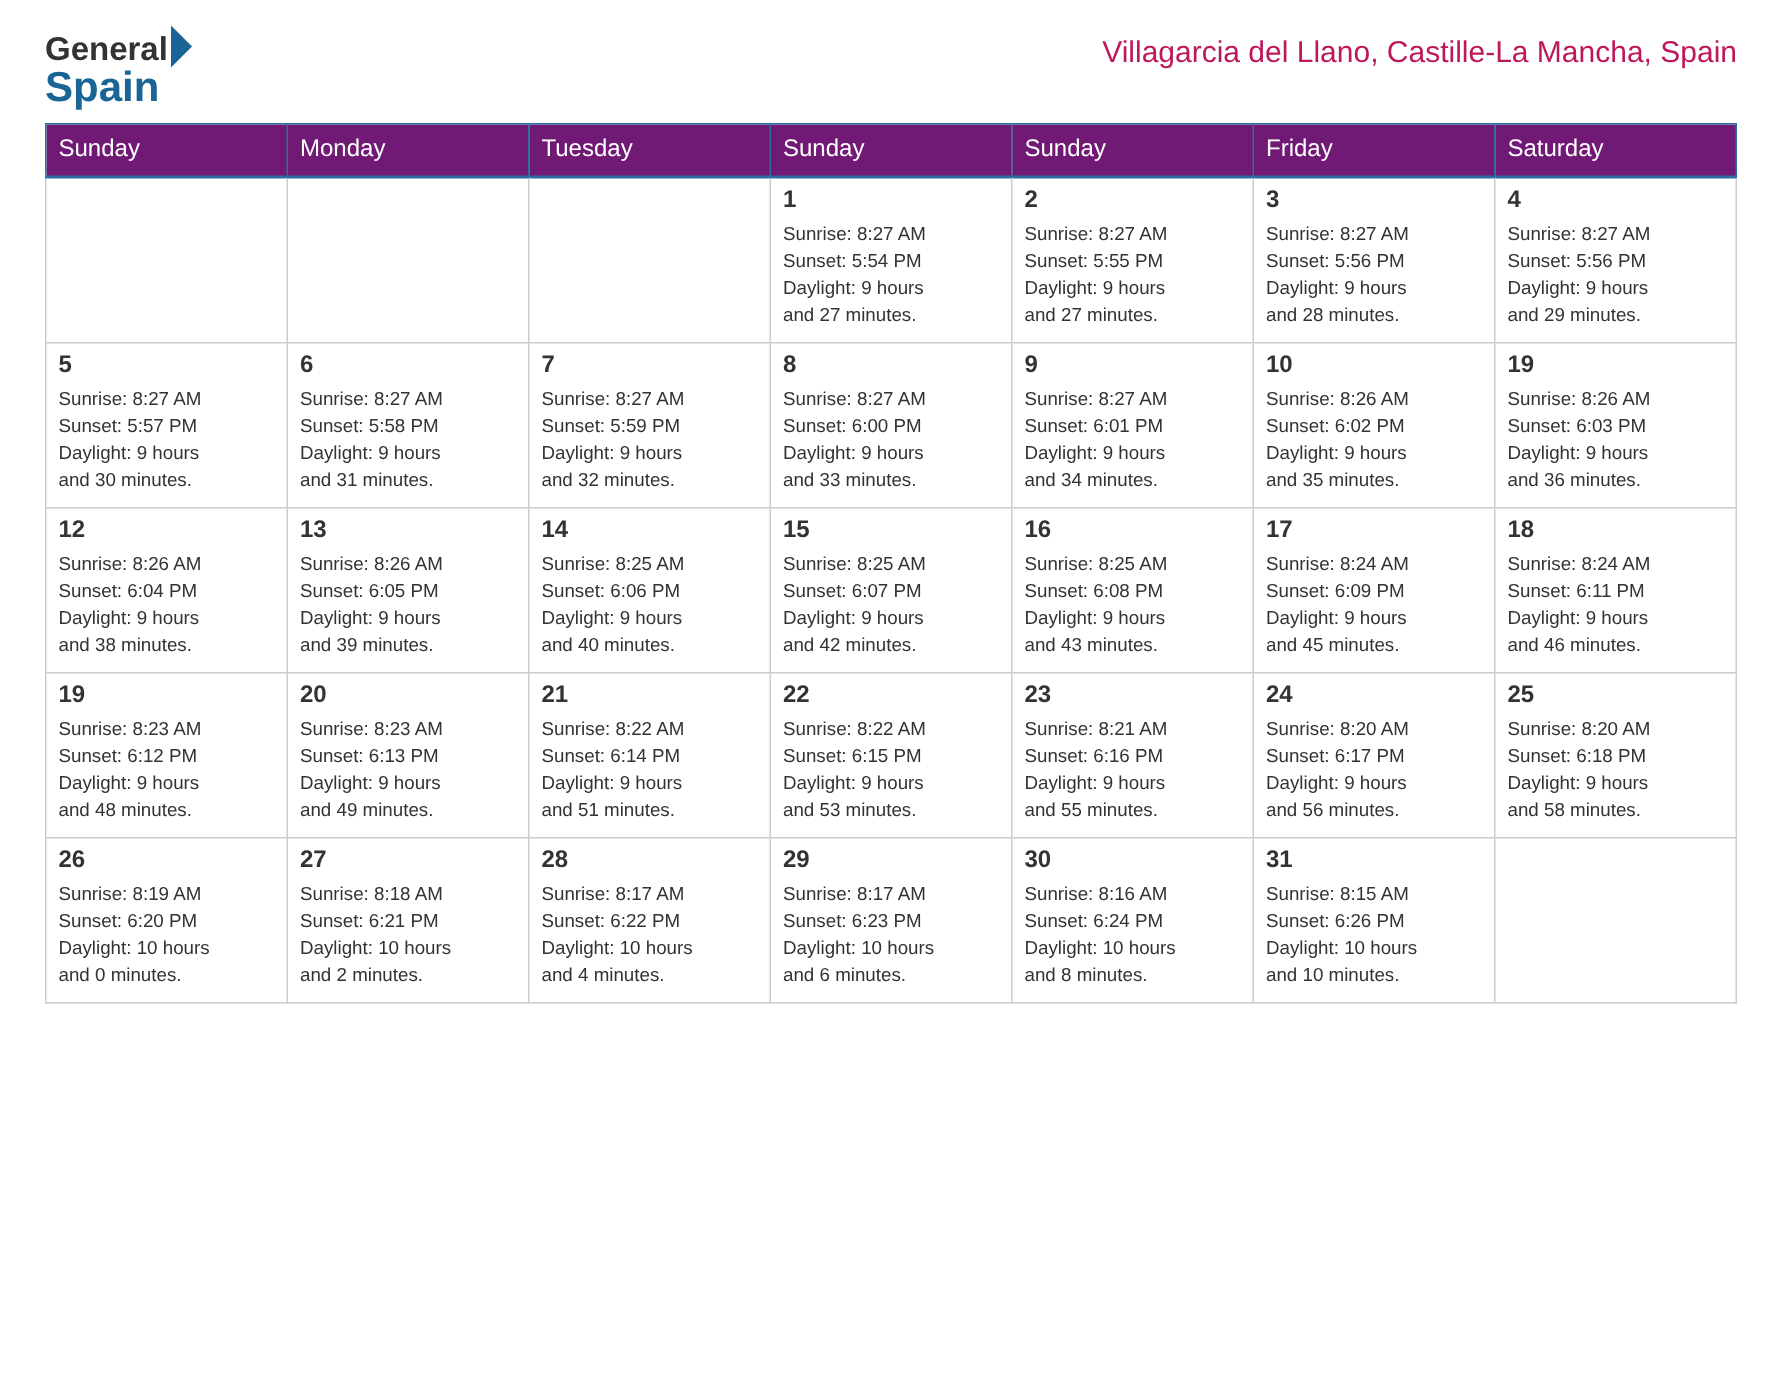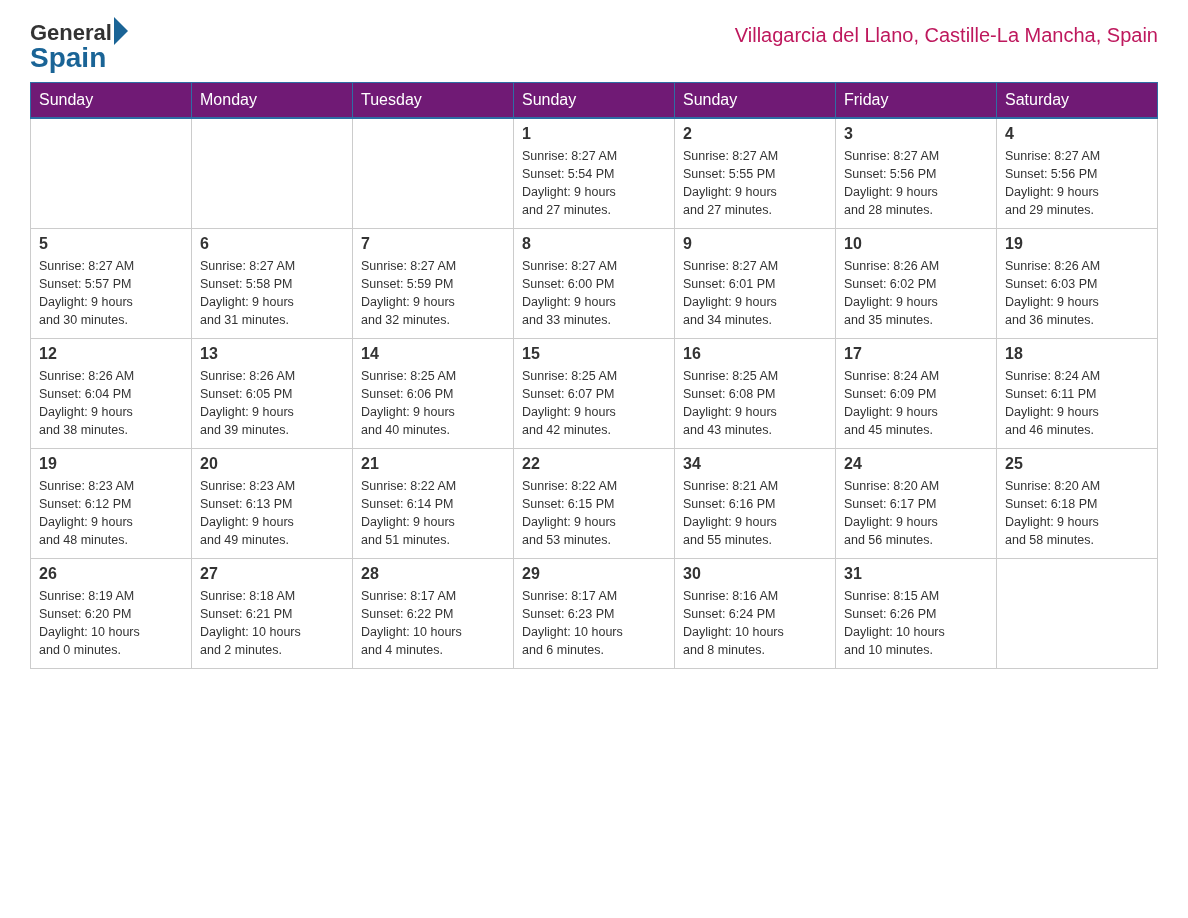--- a/index.html
+++ b/index.html
@@ -222,21 +222,21 @@
         </td>
         <td>
           <span class="day-num">21</span>
           <div class="day-info">Sunrise: 8:22 AM<br>Sunset: 6:14 PM<br>Daylight: 9 hours<br>and 51 minutes.</div>
         </td>
         <td>
           <span class="day-num">22</span>
           <div class="day-info">Sunrise: 8:22 AM<br>Sunset: 6:15 PM<br>Daylight: 9 hours<br>and 53 minutes.</div>
         </td>
         <td>
-          <span class="day-num">34</span>
+          <span class="day-num">23</span>
           <div class="day-info">Sunrise: 8:21 AM<br>Sunset: 6:16 PM<br>Daylight: 9 hours<br>and 55 minutes.</div>
         </td>
         <td>
           <span class="day-num">24</span>
           <div class="day-info">Sunrise: 8:20 AM<br>Sunset: 6:17 PM<br>Daylight: 9 hours<br>and 56 minutes.</div>
         </td>
         <td>
           <span class="day-num">25</span>
           <div class="day-info">Sunrise: 8:20 AM<br>Sunset: 6:18 PM<br>Daylight: 9 hours<br>and 58 minutes.</div>
         </td>

